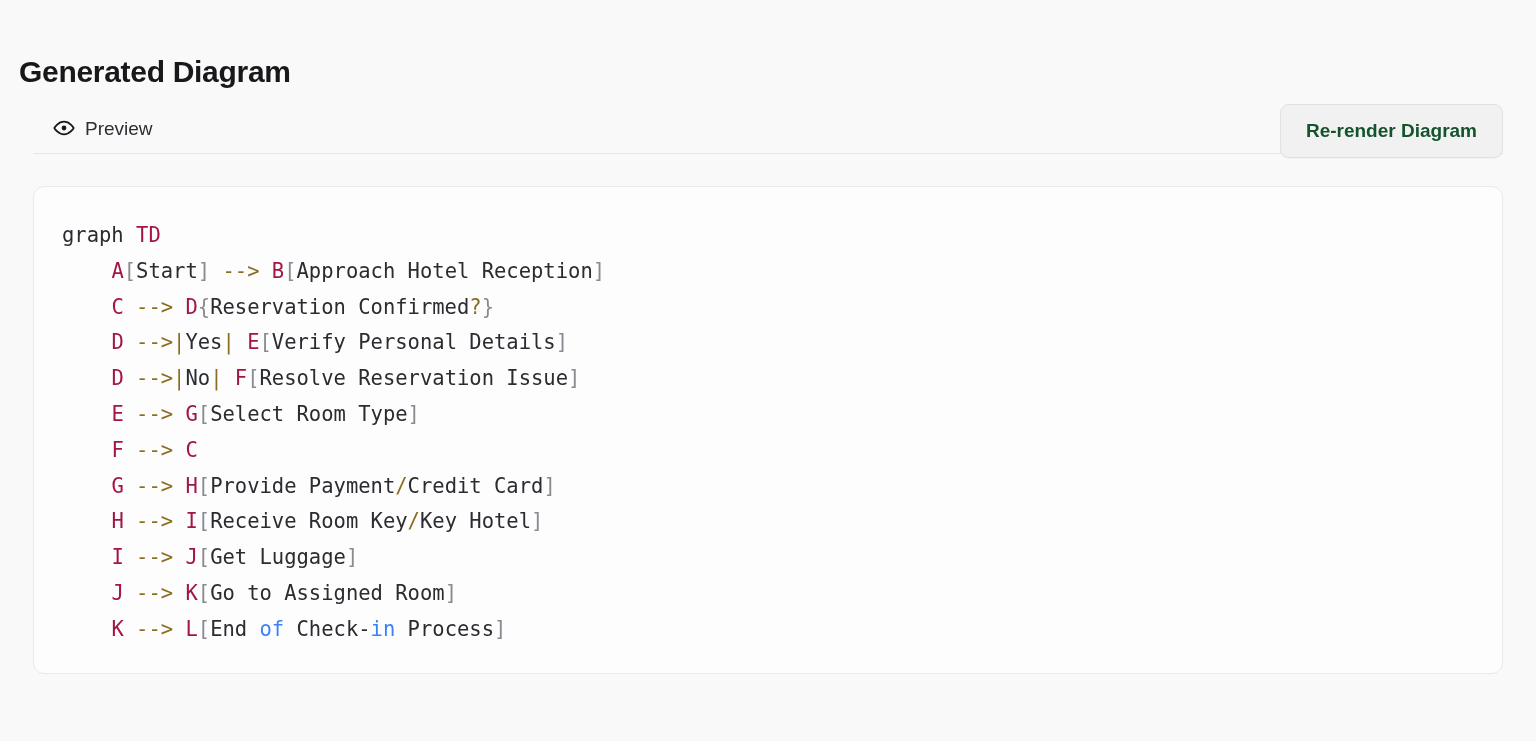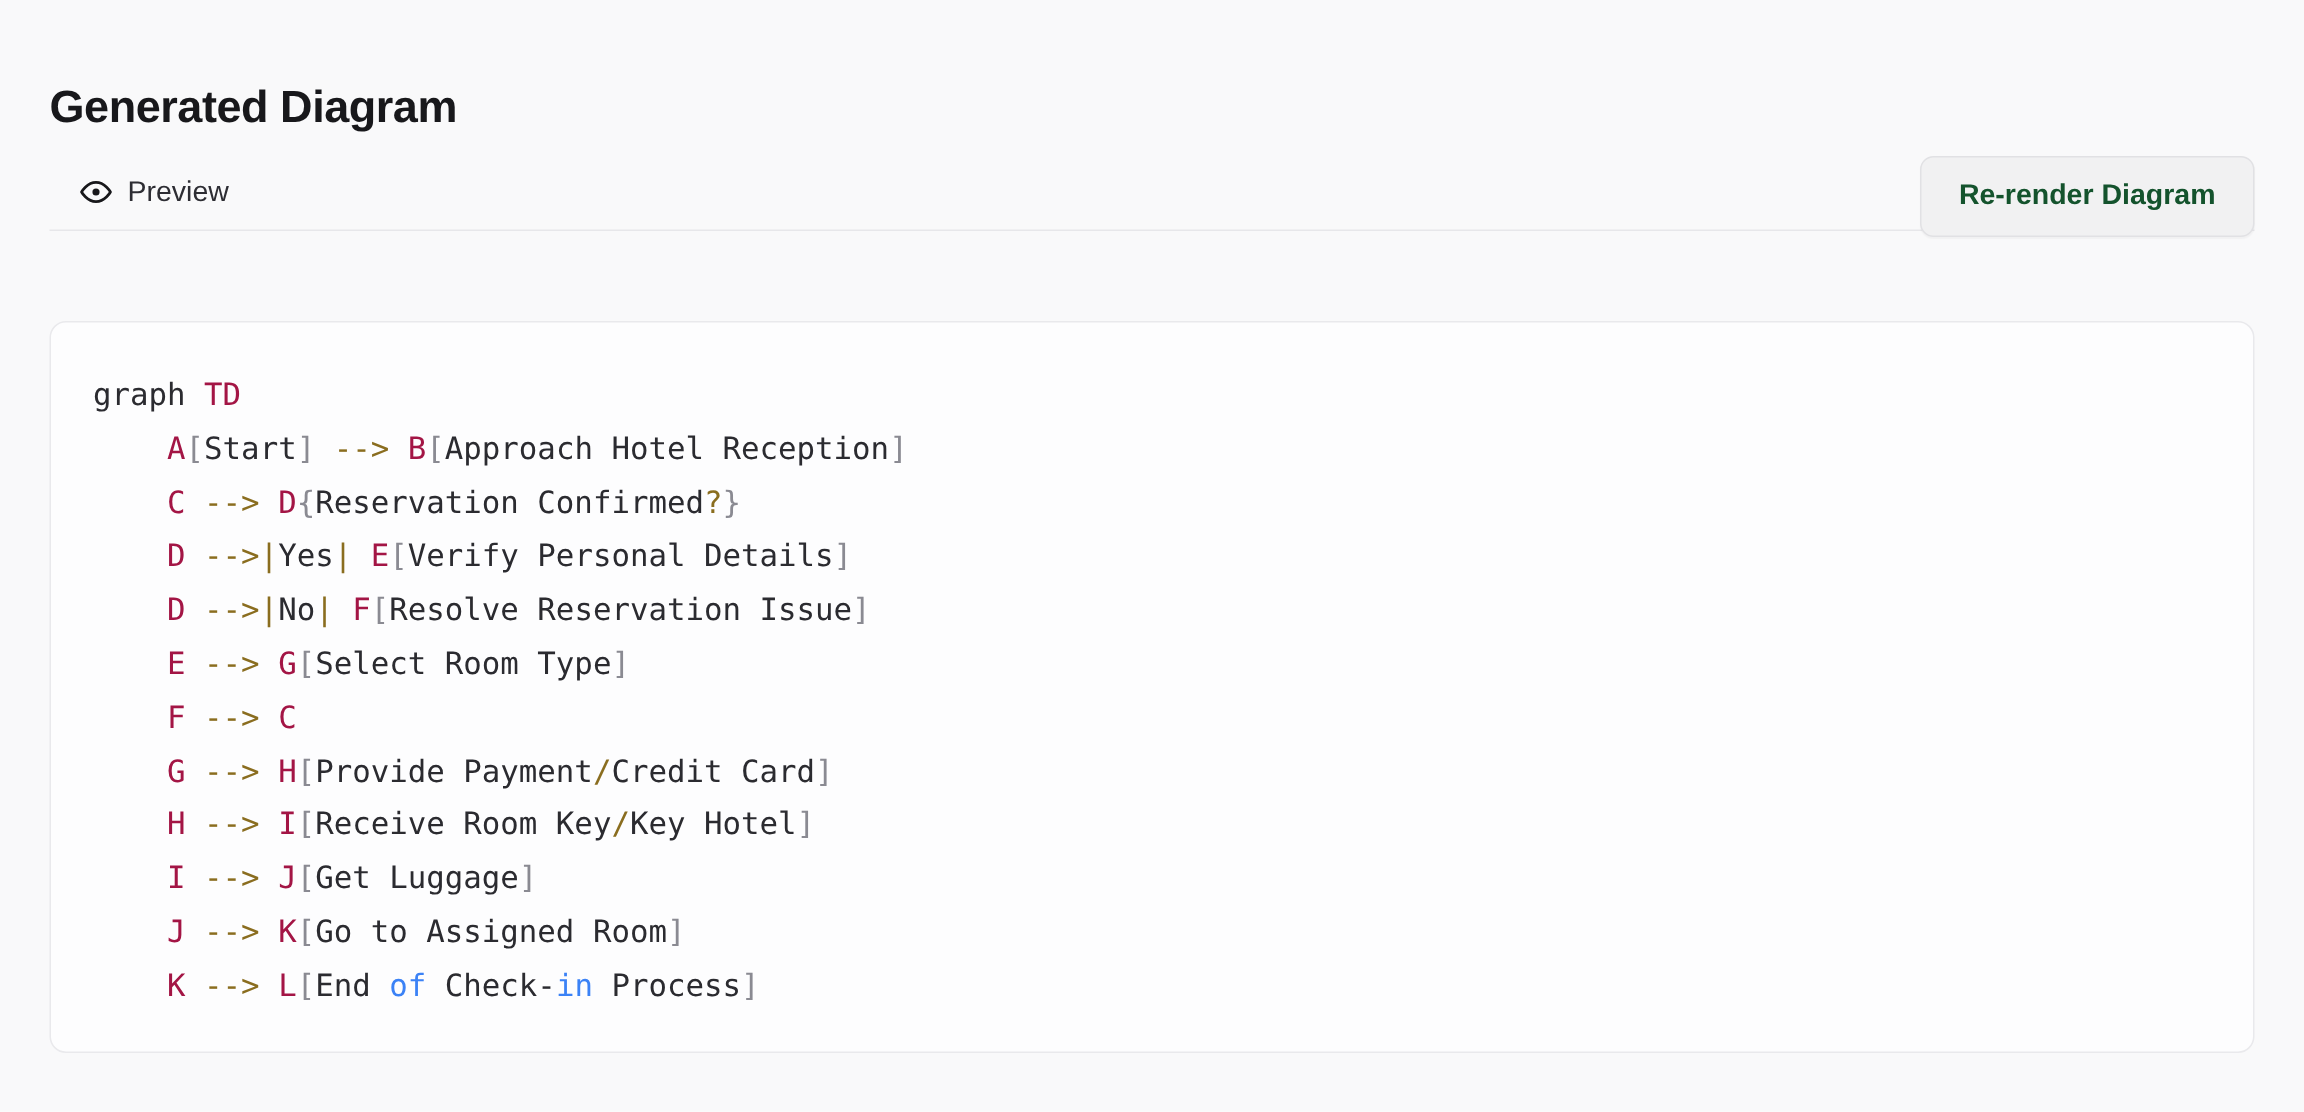--- a/index.html
+++ b/index.html
@@ -13,21 +13,21 @@
   #app {
     width: 1536px; height: 741px;
     background: #f9f9fa;
     position: relative;
     overflow: hidden;
   }
 
   
   .page-title {
     position: absolute;
-    left: 33px; top: 32px;
+    left: 19px; top: 32px;
     font-size: 30px;
     font-weight: 700;
     letter-spacing: -0.3px;
     color: #18181b;
     line-height: 40px;
     white-space: nowrap;
   }
 
   
   .tabbar {
@@ -91,21 +91,20 @@
   
   .code-panel {
     position: absolute;
     left: 33px; top: 186px;
     width: 1470px;
     height: 488px;
     background: #fdfdfe;
     border: 1px solid #e9e9ec;
     border-radius: 11px;
     overflow: hidden;
-    margin-top: 28px;
   }
   .code-block {
     margin: 0;
     padding: 31px 28px 28px 28px;
     font-family: "DejaVu Sans Mono", "Liberation Mono", monospace;
     font-size: 20.5px;
     line-height: 35.8px;
     color: #2b2b30;
     white-space: pre;
     tab-size: 4;

